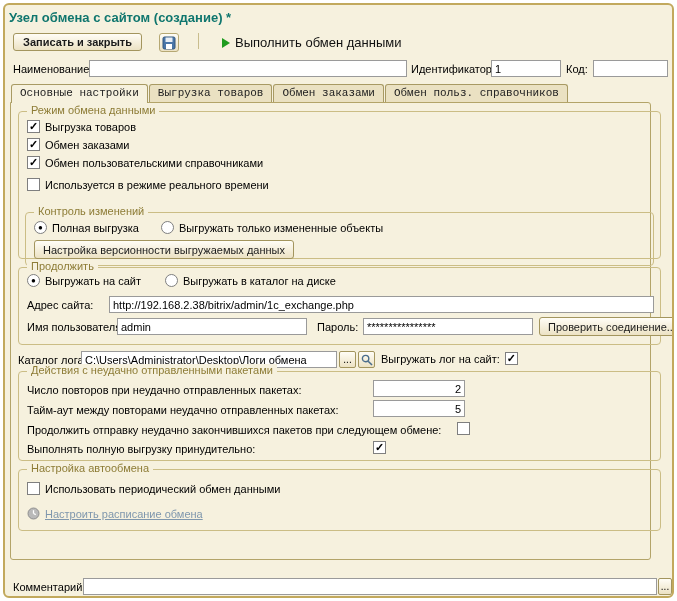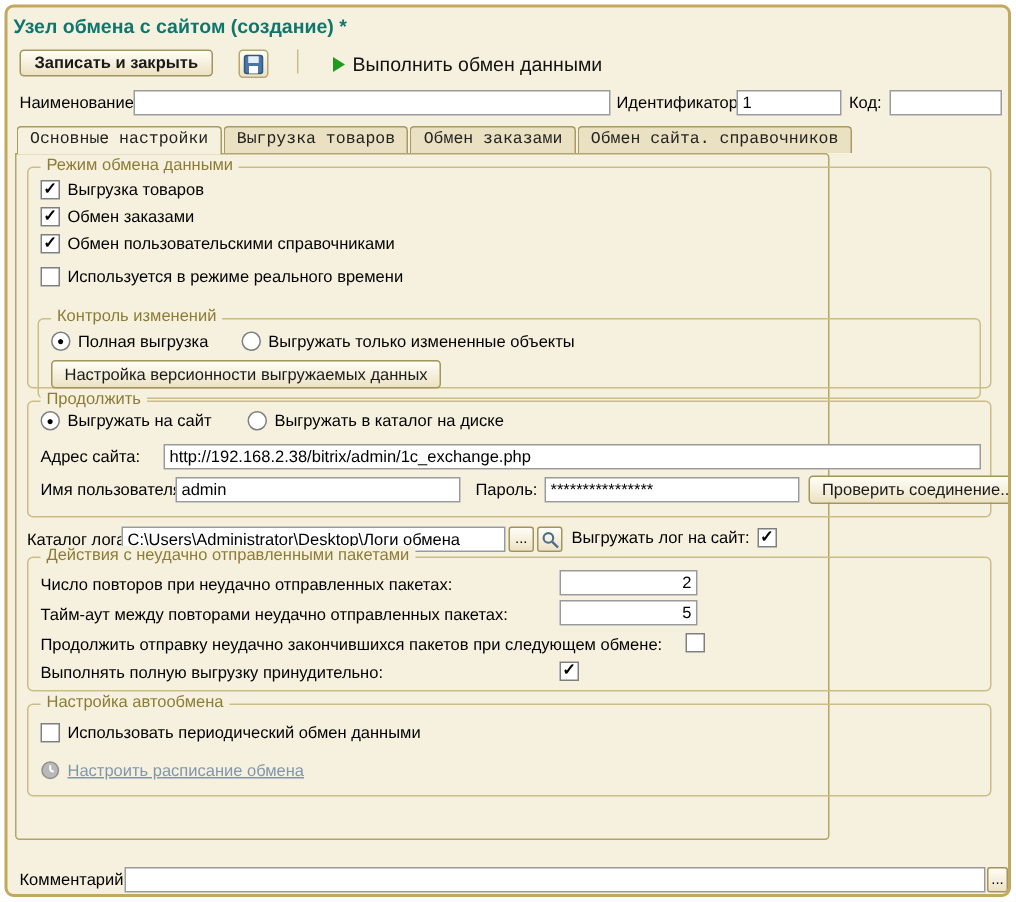--- a/index.html
+++ b/index.html
@@ -17,21 +17,21 @@
   .run { display: flex; align-items: center; gap: 5px; font-size: 13px; color: #111; cursor: pointer; padding: 2px 4px; white-space: nowrap; }
   .play { width: 0; height: 0; border-left: 8px solid #1f9c1f; border-top: 5px solid transparent; border-bottom: 5px solid transparent; }
   .lbl { position: absolute; font-size: 11px; color: #000; white-space: nowrap; }
   .inp { position: absolute; height: 17px; border: 1px solid #9a9a9a; background: #fff; font-size: 11px;
          font-family: inherit; padding: 0 3px; color: #000; }
   .inp.num { text-align: right; }
   .tabs { position: absolute; left: 6px; top: 79px; display: flex; align-items: flex-end; z-index: 2; }
   .tab { background: #eae1c2; border: 1px solid #a89a63; border-bottom: none; border-radius: 3px 3px 0 0;
          padding: 2px 8px; font-size: 11px; line-height: 13px; margin-right: 1px; cursor: pointer; color: #222; white-space: nowrap; font-family: Liberation Mono, monospace; }
   .tab.active { background: #f6f1de; padding-bottom: 3px; margin-bottom: -1px; z-index: 3; position: relative; }
-  .panel { position: absolute; left: 5px; top: 97px; width: 543px; height: 458px;
+  .panel { position: absolute; left: 5px; top: 97px; width: 641px; height: 458px;
            border: 1px solid #b3a469; border-radius: 0 3px 3px 3px; background: #f6f1de; }
   .grp { position: absolute; border: 1px solid #cbbd85; border-radius: 4px; }
   .legend { position: absolute; top: -8px; left: 8px; background: #f6f1de; padding: 0 4px;
             font-size: 11px; color: #8d7c36; white-space: nowrap; }
   .row { position: absolute; display: flex; align-items: center; gap: 5px; font-size: 11px; white-space: nowrap; color: #000; }
   .ritem { display: inline-flex; align-items: center; gap: 5px; cursor: pointer; }
   .cb { width: 13px; height: 13px; background: #fff; border: 1px solid #7f7f7f; font-size: 11px;
         line-height: 11px; text-align: center; font-weight: bold; color: #000; flex: 0 0 auto; cursor: pointer; }
   .cb.abs { position: absolute; }
   .radio { width: 13px; height: 13px; border-radius: 50%; background: #fff; border: 1px solid #7f7f7f;
@@ -69,21 +69,21 @@
   <input class="inp" style="left: 84px; top: 55px; width: 318px;" value="">
   <span class="lbl" style="left:406px;top:58px">Идентификатор:</span>
   <input class="inp" style="left: 486px; top: 55px; width: 70px;" value="1">
   <span class="lbl" style="left:561px;top:58px">Код:</span>
   <input class="inp" style="left: 588px; top: 55px; width: 75px;" value="">
 
   <div class="tabs">
     <div class="tab active">Основные настройки</div>
     <div class="tab">Выгрузка товаров</div>
     <div class="tab">Обмен заказами</div>
-    <div class="tab">Обмен сайта. справочников</div>
+    <div class="tab">Обмен польз. справочников</div>
   </div>
 
   <div class="panel">
 
     <div class="grp" style="left:7px;top:8px;width:643px;height:148px">
       <span class="legend">Режим обмена данными</span>
       <div class="row" style="left:8px;top:8px">
         <span class="cb">✓</span>
         <span>Выгрузка товаров</span>
       </div>

